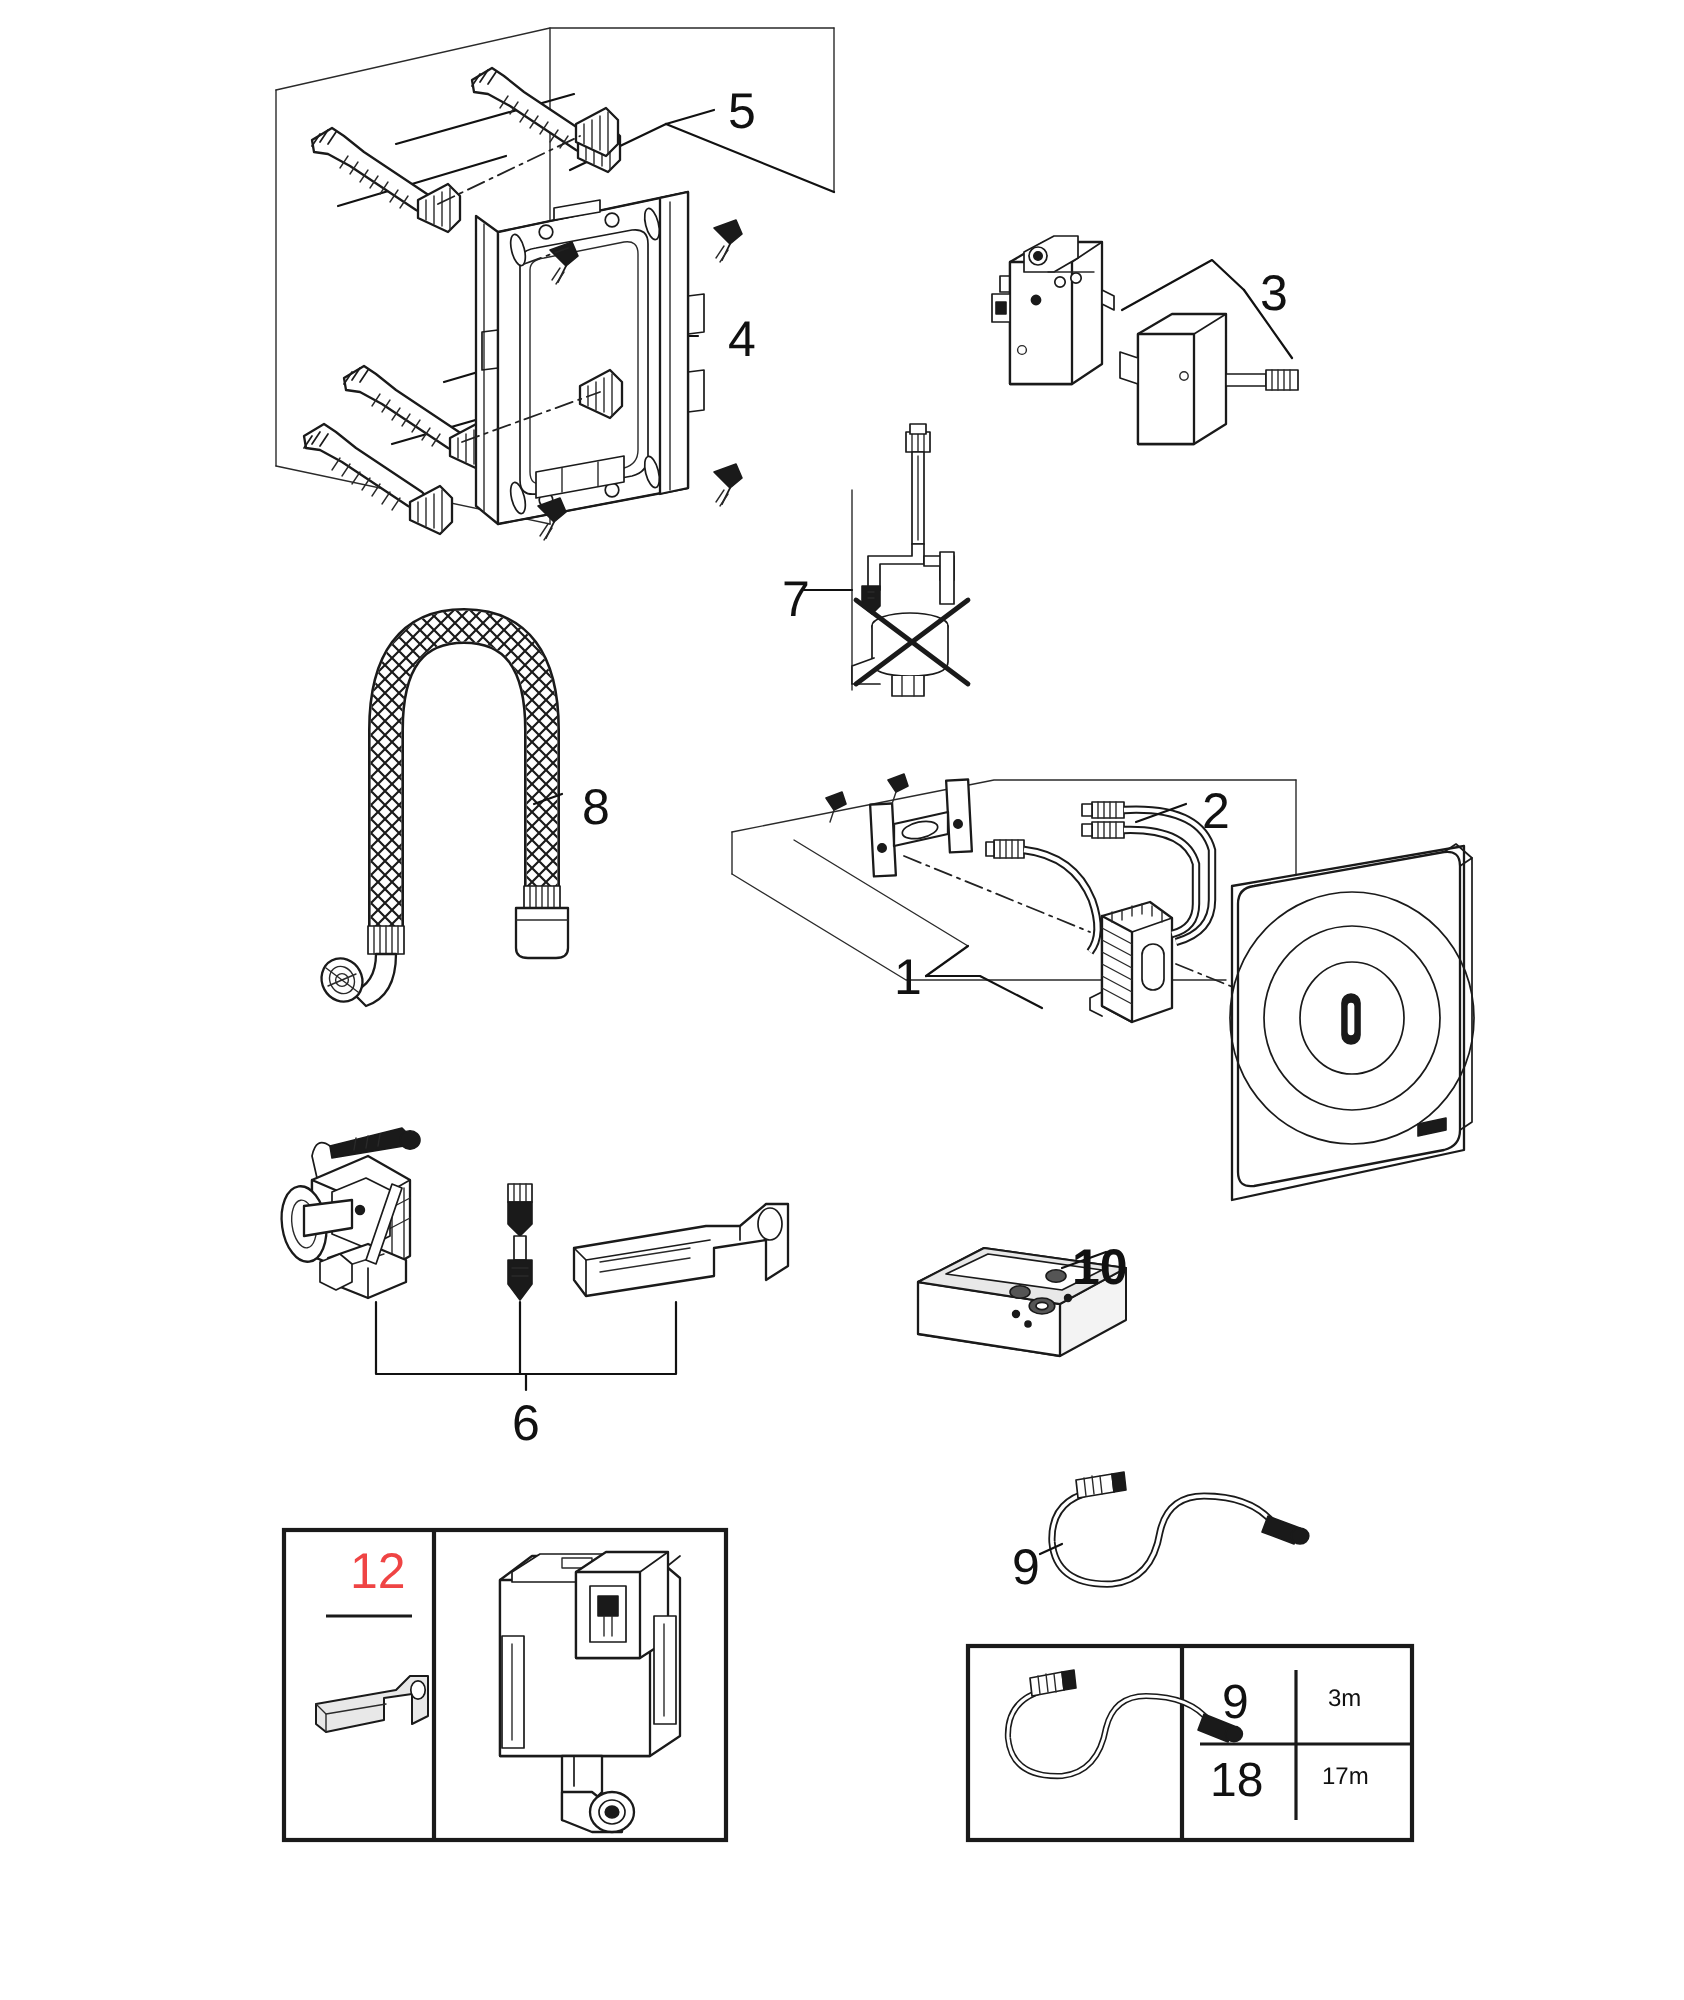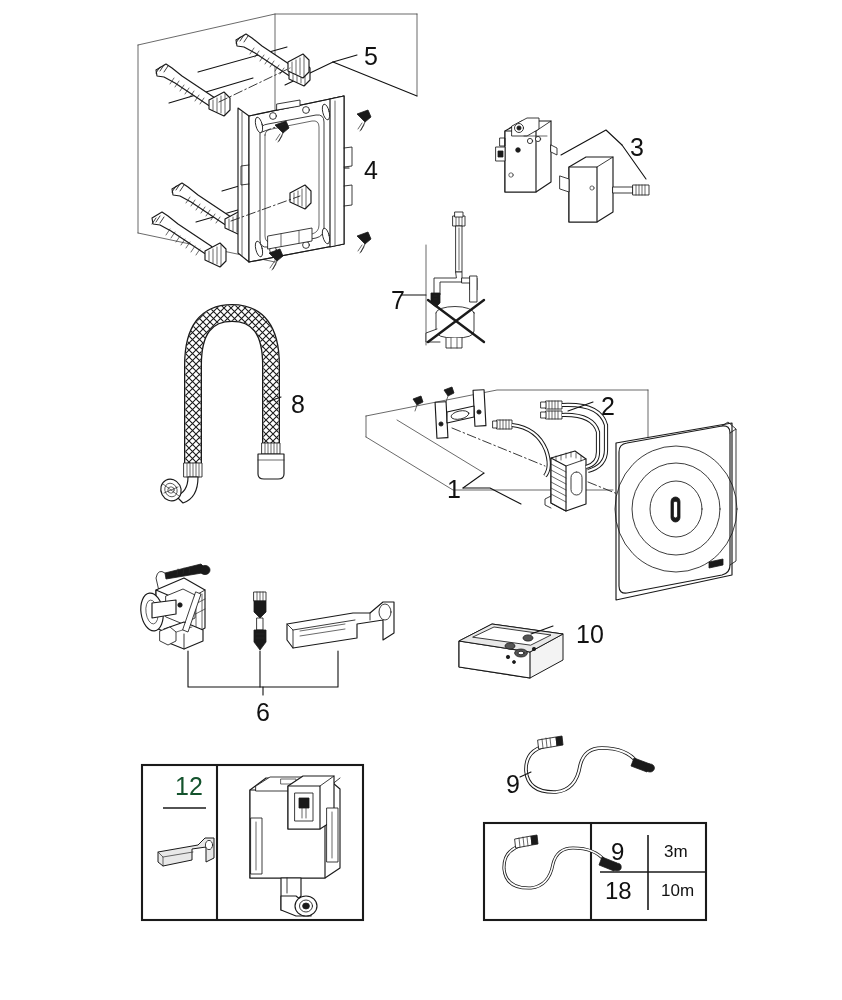--- a/index.html
+++ b/index.html
@@ -44,29 +44,29 @@
   .tblnum{
     position:absolute;
     font-family:"Liberation Sans", sans-serif;
     font-size:24px;
     color:#111;
     white-space:nowrap;
   }
   .tbllen{
     position:absolute;
     font-family:"Liberation Sans", sans-serif;
-    font-size:17px;
+    font-size:12px;
     color:#111;
     white-space:nowrap;
   }
   .boxnum{
     position:absolute;
     font-family:"Liberation Sans", sans-serif;
     font-size:25px;
-    color:#14532d;
+    color:#ef4444;
     white-space:nowrap;
   }
 </style>
 </head>
 <body>
 
 <div id="sheet">
 
   <svg viewBox="0 0 842 1000" xmlns="http://www.w3.org/2000/svg">
 
@@ -557,24 +557,24 @@
 
   </svg>
 
   <div class="callout" style="left:364px; top:44px;">5</div>
   <div class="callout" style="left:364px; top:158px;">4</div>
   <div class="callout" style="left:630px; top:135px;">3</div>
   <div class="callout" style="left:391px; top:288px;">7</div>
   <div class="callout" style="left:291px; top:392px;">8</div>
   <div class="callout" style="left:601px; top:394px;">2</div>
   <div class="callout" style="left:447px; top:477px;">1</div>
-  <div class="callout" style="left:576px; top:622px;">10</div>
+  <div class="callout" style="left:536px; top:622px;font-weight:bold;">10</div>
   <div class="callout" style="left:256px; top:700px;">6</div>
   <div class="callout" style="left:506px; top:772px;">9</div>
 
   <div class="boxnum" style="left:175px; top:772px;">12</div>
 
   <div class="tblnum" style="left:611px; top:838px;">9</div>
   <div class="tbllen" style="left:664px; top:842px;">3m</div>
   <div class="tblnum" style="left:605px; top:877px;">18</div>
-  <div class="tbllen" style="left:661px; top:881px;">10m</div>
+  <div class="tbllen" style="left:661px; top:881px;">17m</div>
 
 </div>
 
 </body></html>

